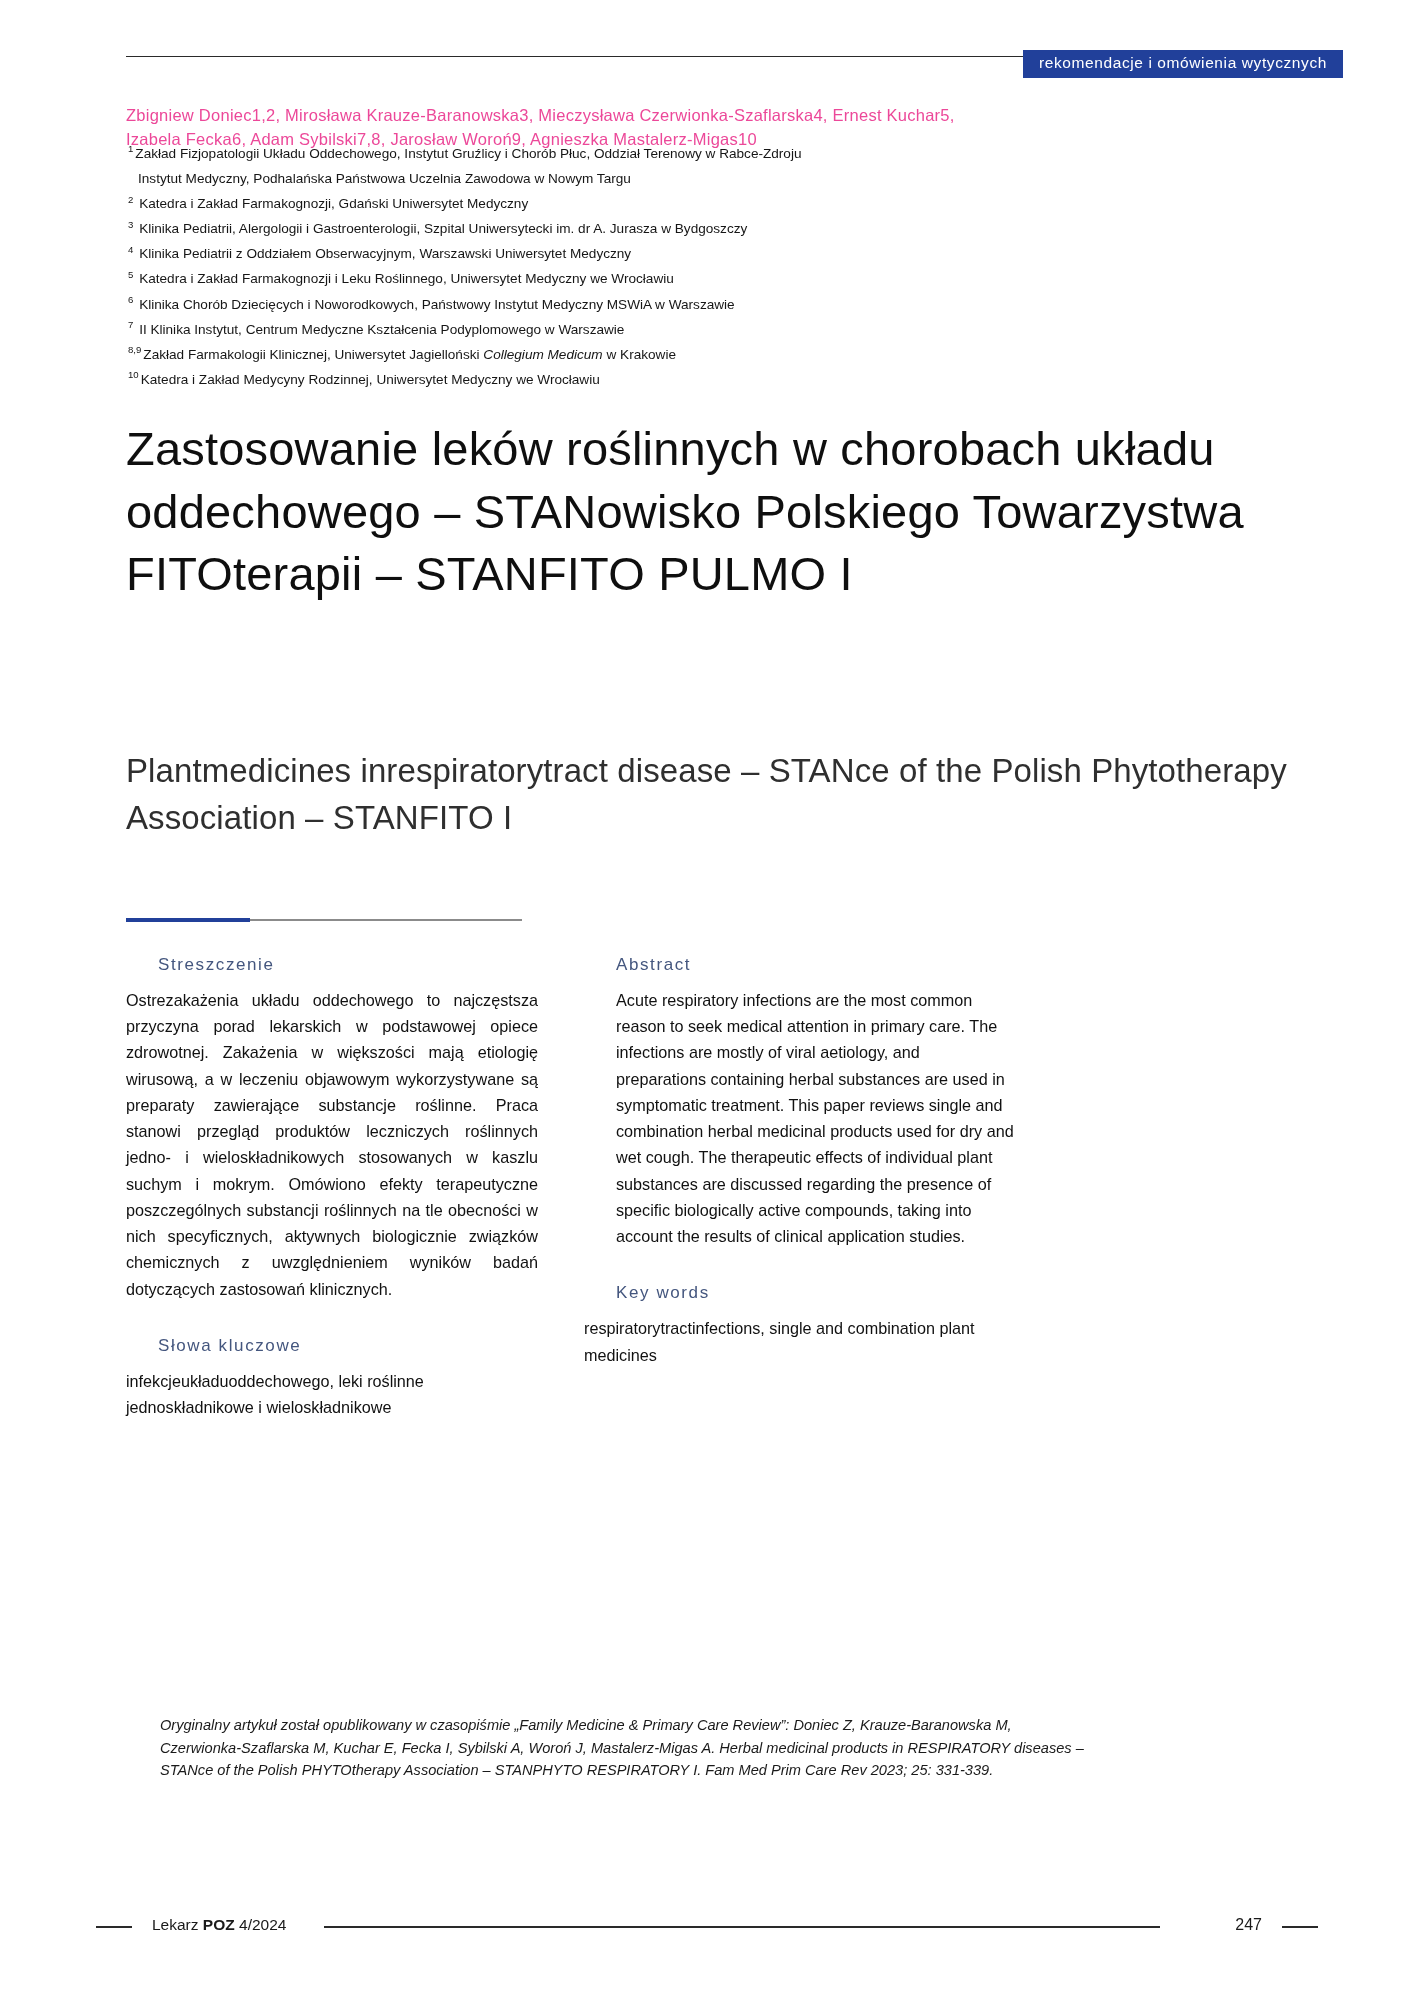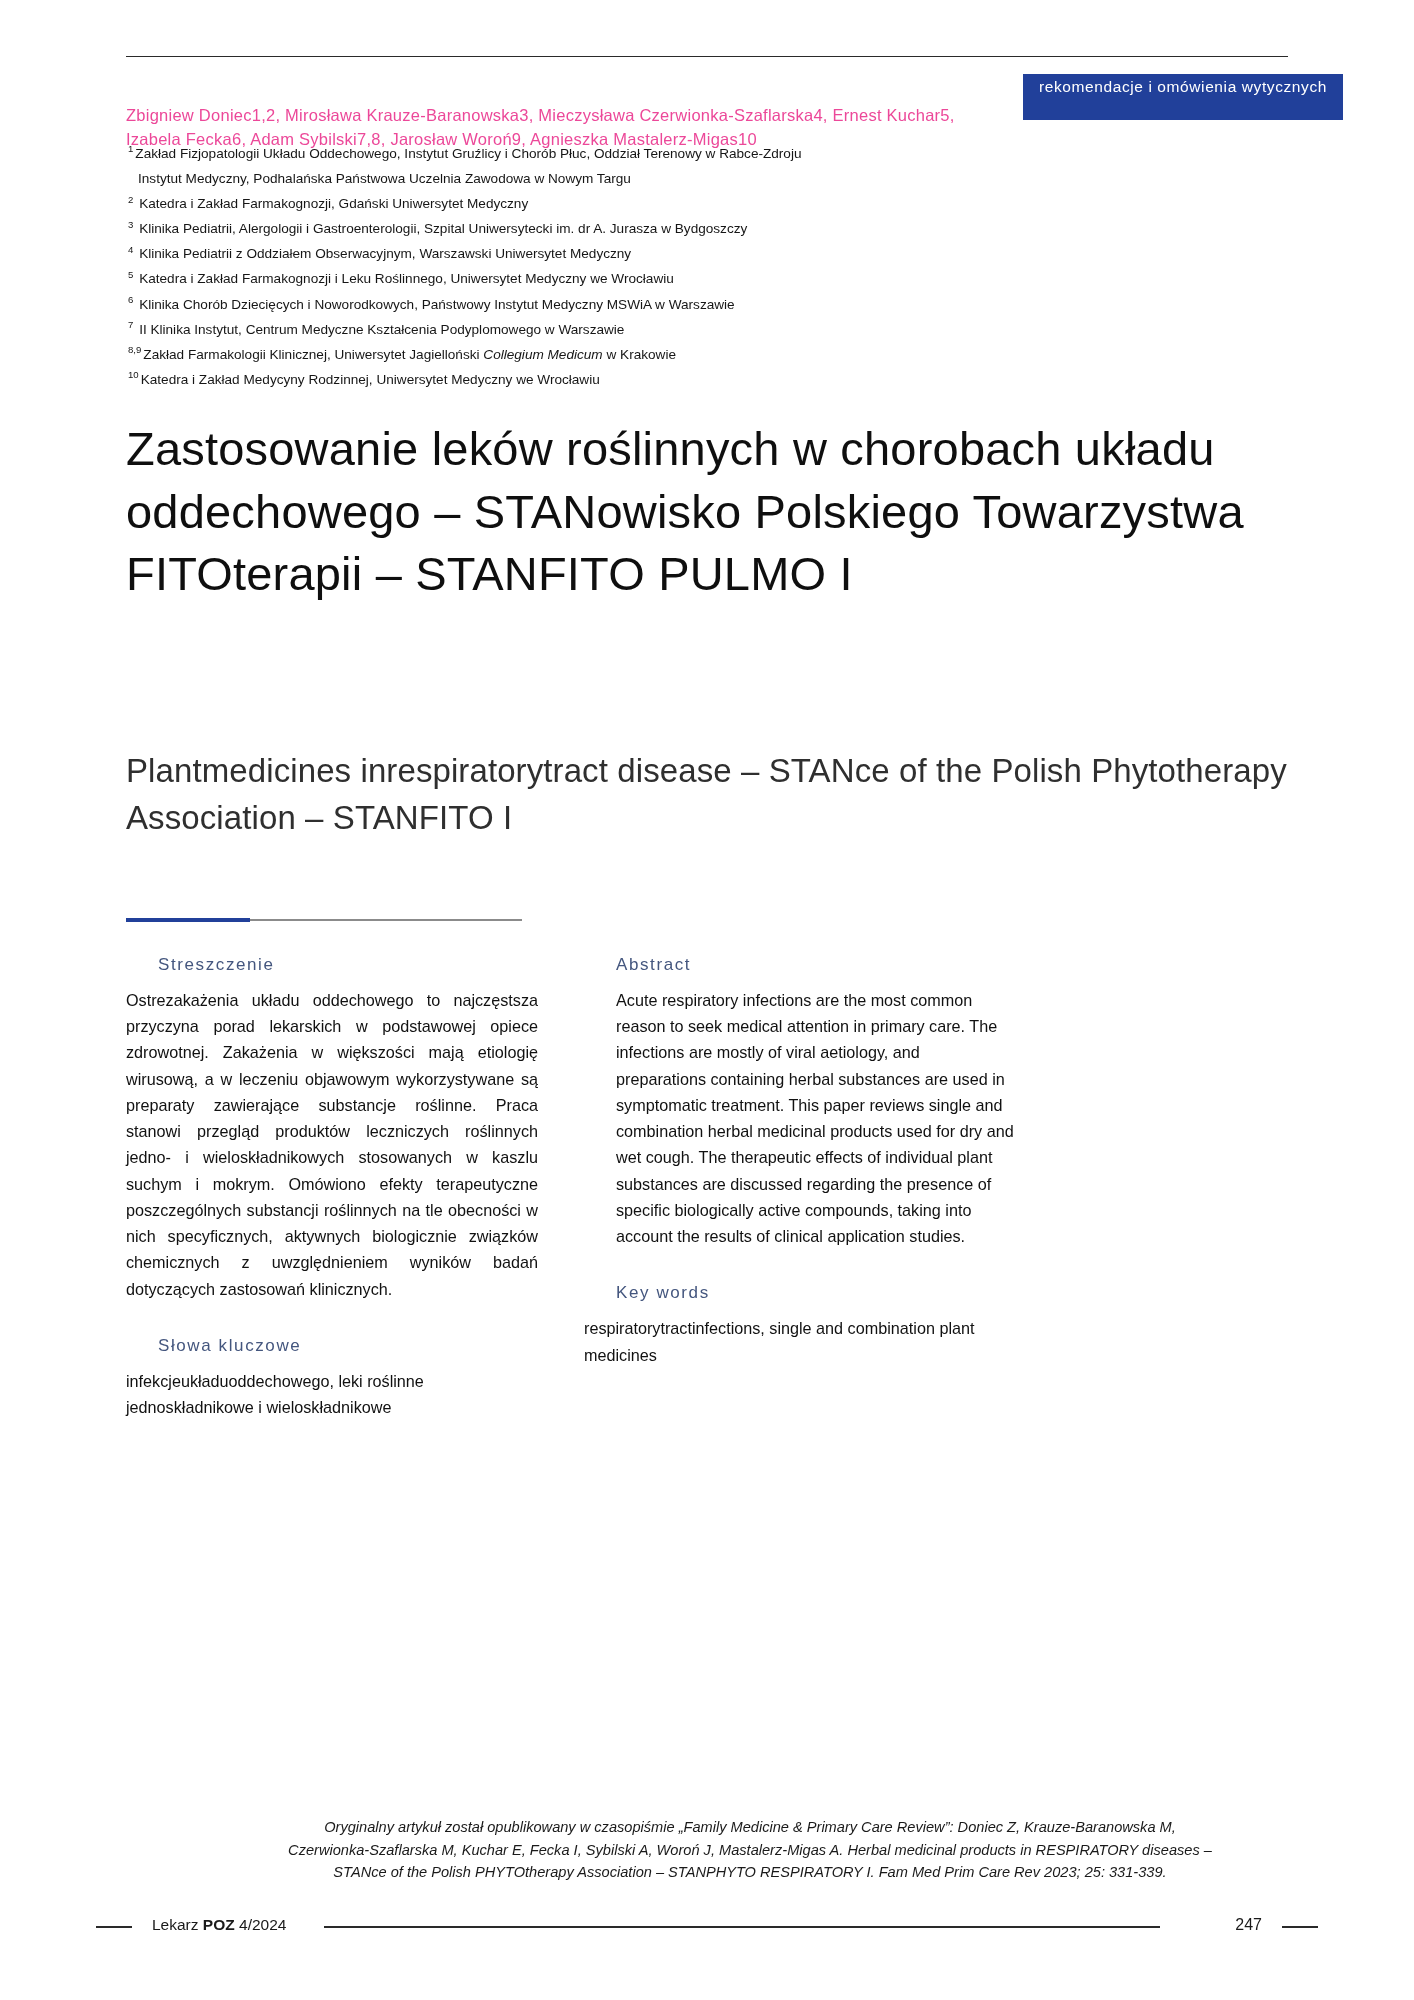--- a/index.html
+++ b/index.html
@@ -41,23 +41,22 @@
     background: #2a2a2a;
   }
   .header-badge {
     position: absolute;
     top: 0px;
     right: -55px;
     background: #21409a;
     color: #ffffff;
     font-size: 15.5px;
     letter-spacing: 0.6px;
-    padding: 4px 16px 24px 16px;
+    padding: 4px 16px 6px 16px;
     white-space: nowrap;
-    margin-top: 24px;
   }
 
   
   .authors {
     position: absolute;
     top: 104px;
     left: 126px;
     width: 1010px;
     font-size: 16.5px;
     line-height: 1.45;
@@ -167,28 +166,28 @@
 
   .kw-body {
     font-size: 16.2px;
     line-height: 1.62;
     color: #111;
   }
 
   
   .orig-note {
     position: absolute;
-    top: 1816px;
+    top: 1714px;
     left: 160px;
     width: 1180px;
     font-style: italic;
     font-size: 14.6px;
     line-height: 1.55;
     color: #1a1a1a;
-    text-align: center;
+    text-align: left;
   }
   .orig-note .l1 { display: block; }
   .orig-note .l2 { display: block; }
   .orig-note .l3 { display: block; }
 
   
   .footer {
     position: absolute;
     bottom: 62px;
     left: 96px;

